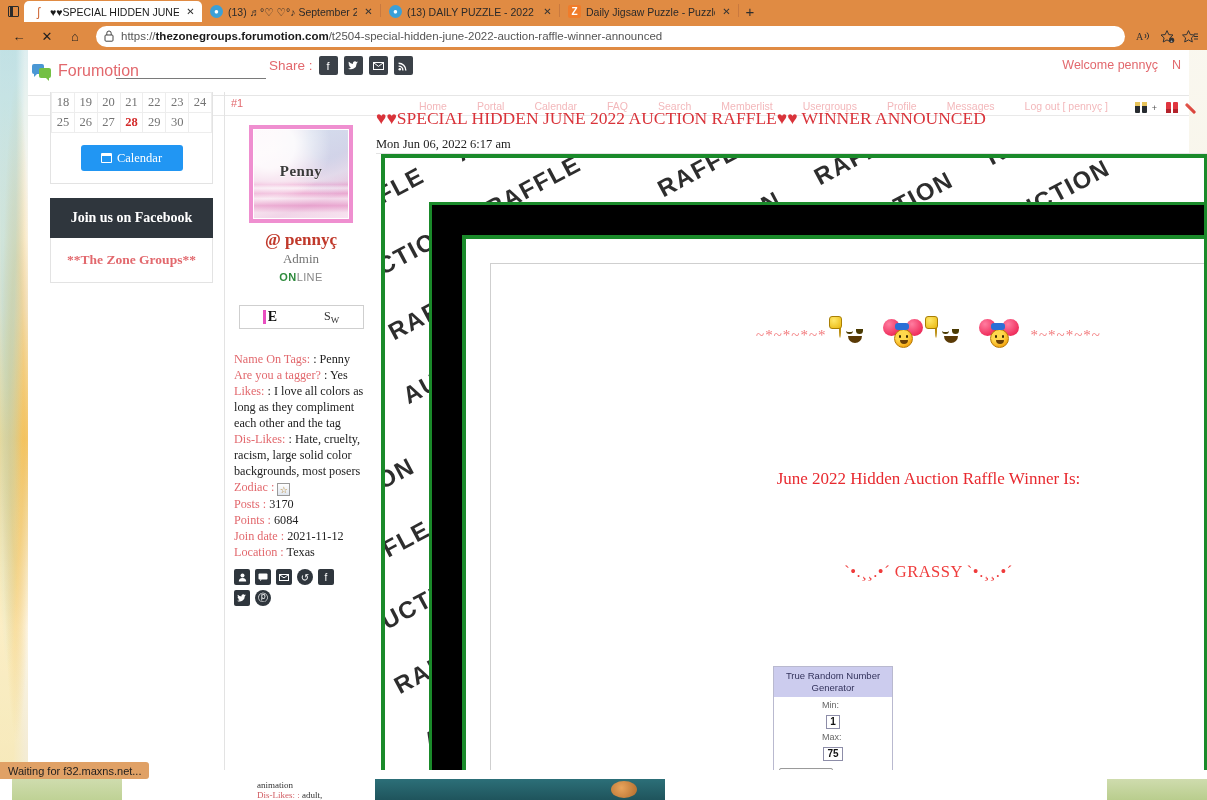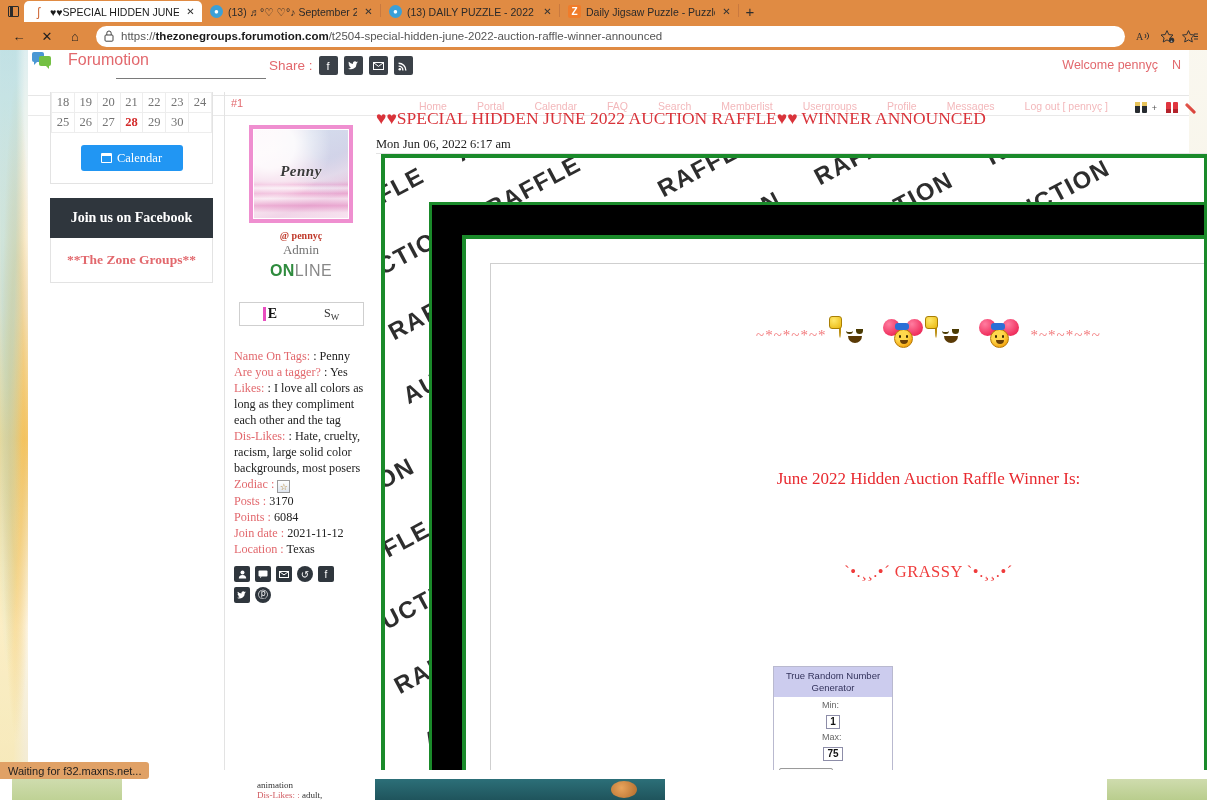--- a/index.html
+++ b/index.html
@@ -169,22 +169,22 @@
   }
 
   
   .forum-band {
     position: absolute; top: 0; left: 28px;
     width: 1161px; height: 46px;
     background: #ffffff;
     border-bottom: 1px solid #e6e6e6;
   }
   .fm-logo {
-    position: absolute; left: 4px; top: 1px;
-    display: flex; gap: 17px;
+    position: absolute; left: 4px; top: 12px;
+    display: flex; align-items: center; gap: 7px;
   }
   .fm-logo-mark { position: relative; width: 19px; height: 16px; }
   .fm-bub-a {
     position: absolute; left: 0; top: 1px;
     width: 12px; height: 10px; background: #4a97d4; border-radius: 2px;
   }
   .fm-bub-a::after {
     content:""; position:absolute; left:2px; top:9px;
     border-left: 4px solid #4a97d4;
     border-bottom: 4px solid transparent;
@@ -321,21 +321,20 @@
     position: absolute; left: 1px; top: 33px;
     width: 150px;
     text-align: center;
   }
   .avatar-frame {
     width: 104px; height: 98px;
     margin: 0 auto;
     border: 4px solid #ef8fd0;
     padding: 1px;
     background: #fff;
-    font-style: italic;
   }
   .avatar-img {
     width: 100%; height: 100%;
     position: relative;
     overflow: hidden;
     background:
       linear-gradient(160deg, #f4d9e8 0%, #f7e4ee 22%, #efc9e1 45%, #f6dcea 60%, #e8b8d8 78%, #f2d2e6 100%);
   }
   .avatar-img::before {
     content: ""; position: absolute; inset: 0;
@@ -351,33 +350,33 @@
     font-family: "Liberation Serif", serif;
     font-size: 15px;
     color: #3a3a3a;
     letter-spacing: .5px;
     font-weight: 600;
     text-shadow: 0 1px 0 rgba(255,255,255,.7);
   }
   .poster-name {
     margin-top: 7px;
     font-family: "Liberation Serif", serif;
-    font-size: 10px;
+    font-size: 17px;
     font-weight: bold;
     color: #c0392b;
   }
   .poster-rank {
     font-family: "Liberation Serif", serif;
     font-size: 13px;
     color: #737373;
     margin-top: 1px;
   }
   .poster-status {
     margin-top: 4px;
-    font-size: 16px;
+    font-size: 11px;
     letter-spacing: .4px;
   }
   .poster-status .on { color: #2e8b3d; font-weight: bold; }
   .poster-status .off { color: #888; }
 
   .badge-bar {
     margin: 22px auto 0;
     width: 125px; height: 24px;
     border: 1px solid #cfcfcf;
     background: #fff;

